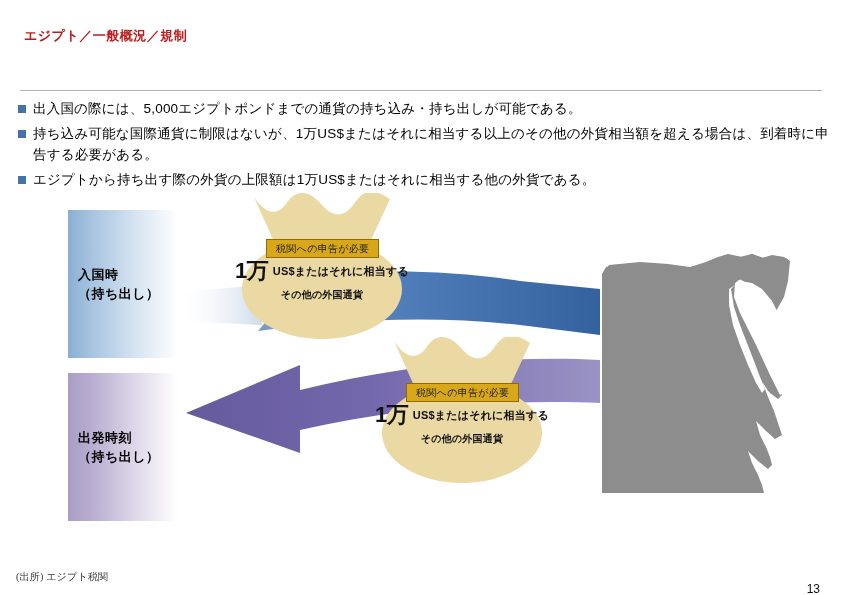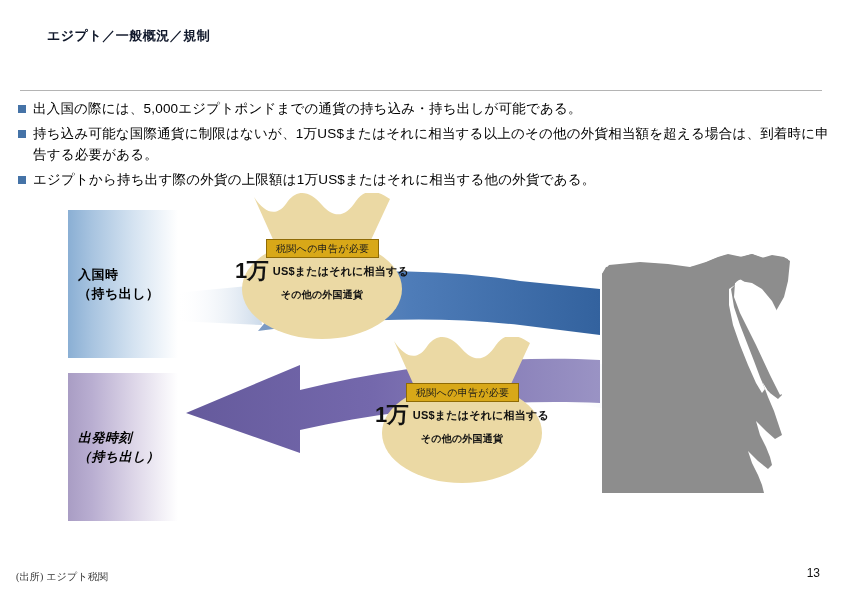--- a/index.html
+++ b/index.html
@@ -20,23 +20,22 @@
   #slide-header {
     position: absolute;
     left: 24px;
     top: 28px;
     width: 794px;
   }
   #breadcrumb {
     font-size: 13px;
     font-weight: bold;
     letter-spacing: 0.5px;
-    color: #0f172a;
+    color: #b91c1c;
     line-height: 1.2;
-    margin-left: 23px;
   }
   #page-title {
     font-size: 20px;
     font-weight: bold;
     letter-spacing: 1px;
     color: #000000;
     margin-top: 9px;
     line-height: 1.2;
   }
   #title-divider {
@@ -94,21 +93,20 @@
   }
   #panel-entry {
     left: 68px;
     top: 25px;
     background: linear-gradient(to right, #8aafd4 0%, #a8c4e0 22%, #d5e3f1 60%, #ffffff 100%);
   }
   #panel-exit {
     left: 68px;
     top: 188px;
     background: linear-gradient(to right, #a99dc4 0%, #b9aed1 22%, #ddd6e8 60%, #ffffff 100%);
-    font-style: italic;
   }
   .stage-label {
     font-size: 13px;
     font-weight: bold;
     line-height: 1.5;
     color: #000000;
     padding-left: 10px;
     white-space: pre-line;
     letter-spacing: 0.5px;
   }
@@ -180,21 +178,21 @@
     left: 16px;
     top: 570px;
     font-size: 10px;
     color: #333333;
     letter-spacing: 0.2px;
     font-family: Liberation Serif, serif;
   }
   #page-number {
     position: absolute;
     right: 22px;
-    top: 566px;
+    top: 582px;
     font-size: 12px;
     color: #111111;
     text-align: right;
   }
 </style>
 </head>
 <body>
 
 <div id="slide-header">
   <div id="breadcrumb">エジプト／一般概況／規制</div>

